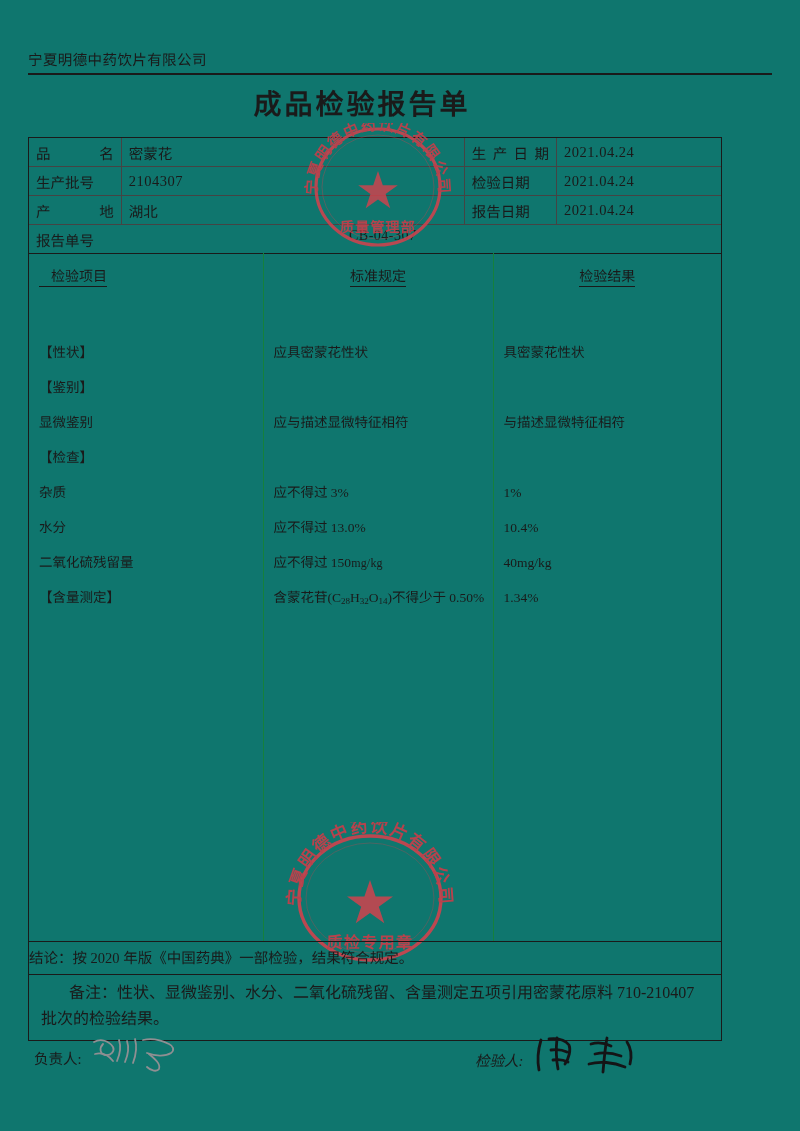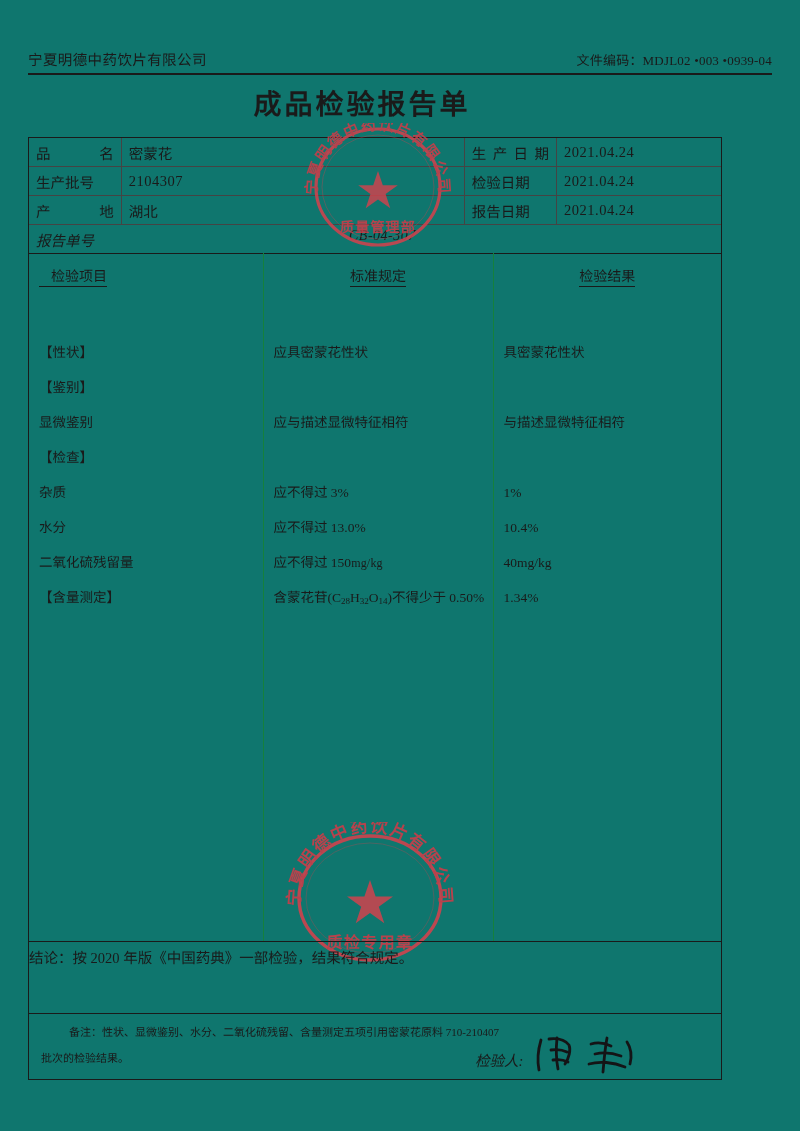--- a/index.html
+++ b/index.html
@@ -93,21 +93,21 @@
     white-space: nowrap;
     padding-left: 14px;
     padding-right: 14px;
   }
   .lbl-plain {
     white-space: nowrap;
     padding-left: 14px;
   }
   .val { font-size: 14px; }
   .val-num { font-family: "Liberation Serif", serif; letter-spacing: 0.5px; }
-  .report-no-cell { position: relative; font-style: italic; }
+  .report-no-cell { position: relative; }
   .report-no-text {
     position: absolute;
     left: 320px;
     top: 3px;
     font-size: 14px;
     letter-spacing: 0.5px;
     white-space: nowrap;
   }
 
   
@@ -158,25 +158,24 @@
   .conclusion {
     border-top: 1.5px solid #1a1a1a;
     font-size: 14.5px;
     height: 32px;
     line-height: 32px;
     position: relative;
     z-index: 3;
   }
   .remark {
     border-top: 1.5px solid #1a1a1a;
-    font-size: 11px;
+    font-size: 16px;
     line-height: 26px;
     padding: 5px 12px 8px 12px;
     min-height: 52px;
-    margin-top: 39px;
   }
   .remark .indent { padding-left: 28px; }
 
   
   .sign-row {
     position: absolute;
     left: 28px;
     top: 1034px;
     width: 700px;
     height: 60px;
@@ -200,21 +199,20 @@
   }
   .stamp svg { display: block; }
 </style>
 </head>
 <body>
 
 <div class="page">
 
   <div class="doc-header">
     <div class="company-name">宁夏明德中药饮片有限公司</div>
-    <div class="doc-code"><span>文件编码：</span><span>MDJL02 •003 •0939-04</span></div>
   </div>
 
   <div class="doc-title">成品检验报告单</div>
 
   <div class="frame">
 
     <table class="info-table">
       <colgroup>
         <col style="width:92px">
           <col style="width:342px">
@@ -310,20 +308,36 @@
     <div class="conclusion">结论：按 2020 年版《中国药典》一部检验，结果符合规定。</div>
 
     <div class="remark">
       <div class="indent">备注：性状、显微鉴别、水分、二氧化硫残留、含量测定五项引用密蒙花原料 710-210407</div>
       <div>批次的检验结果。</div>
     </div>
   </div>
 
   <div class="sign-row">
 
+    <div class="sign-block" style="left:6px;">
+      <span class="sign-label">负责人:</span>
+      <span class="sig">
+        <svg width="92" height="42" viewBox="0 0 92 42" aria-hidden="true">
+          <g fill="none" stroke="#8f8f92" stroke-width="1.8" stroke-linecap="round" stroke-linejoin="round">
+            <path d="M5 10 C12 6, 20 9, 24 15 C26 19, 22 24, 16 23 C11 22, 10 16, 14 12"></path>
+            <path d="M6 22 C14 20, 20 24, 24 29"></path>
+            <path d="M30 8 C32 14, 31 22, 28 29"></path>
+            <path d="M38 9 C40 15, 39 23, 36 30"></path>
+            <path d="M46 7 C48 14, 47 23, 44 31"></path>
+            <path d="M54 8 C62 6, 72 8, 80 12 C84 14, 86 18, 82 21 C76 25, 66 24, 58 21"></path>
+            <path d="M60 22 C66 27, 72 32, 70 37 C68 40, 62 39, 58 35"></path>
+          </g>
+        </svg>
+      </span>
+    </div>
 
 
     <div class="sign-block" style="left:447px;font-style:italic;">
       <span class="sign-label">检验人:</span>
       <span class="sig">
         <svg width="110" height="46" viewBox="0 0 110 46" aria-hidden="true">
           <g fill="none" stroke="#141416" stroke-width="2.8" stroke-linecap="round" stroke-linejoin="round">
             <path d="M10 8 C7 18, 6 28, 8 38"></path>
             <path d="M18 7 C26 6, 34 8, 38 13 C40 18, 38 26, 34 32"></path>
             <path d="M20 18 C26 17, 32 18, 36 20"></path>

